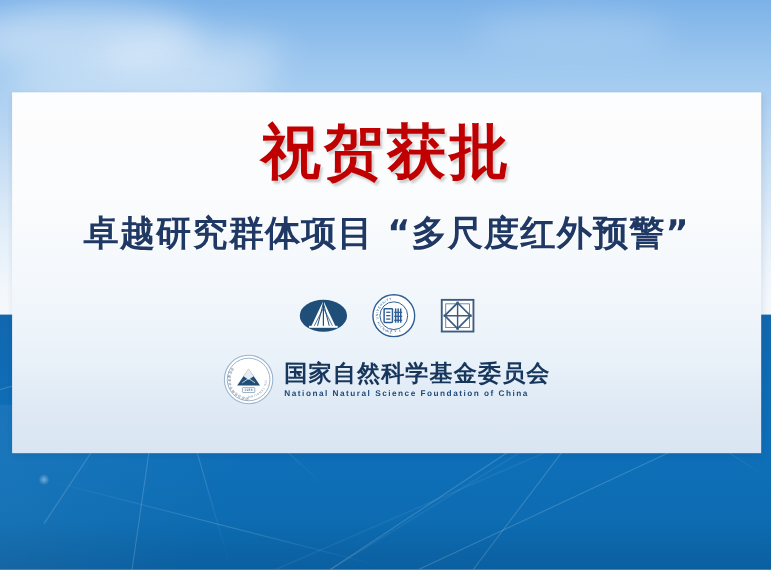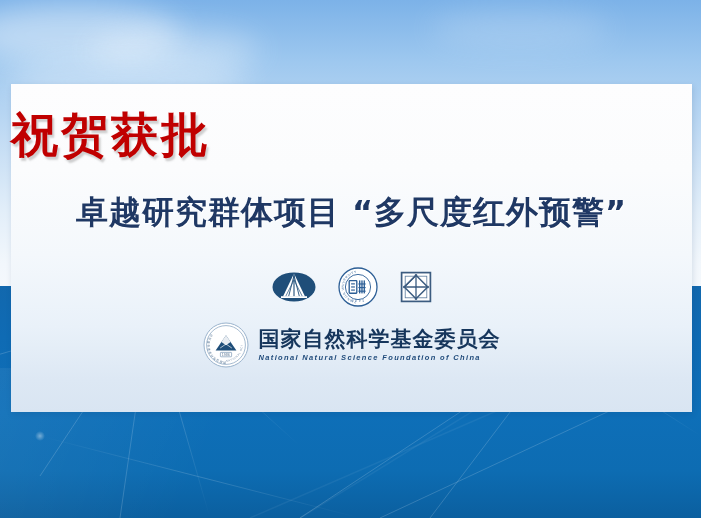--- a/index.html
+++ b/index.html
@@ -91,24 +91,24 @@
         #dde8f4 90%,
         #d9e5f2 100%);
     box-shadow: 1px 2px 6px rgba(10,50,90,0.13);
   }
 
   
   .headline {
     position: absolute;
     left: 0; right: 0;
     top: 27px;
-    text-align: left;
+    text-align: center;
     font-family: "DejaVu Sans", "Liberation Sans", sans-serif;
     font-weight: bold;
-    font-size: 47px;
+    font-size: 54px;
     line-height: 1;
     letter-spacing: 3px;
     color: #c00000;
     text-shadow: 2px 3px 2px rgba(150,150,150,0.45);
     white-space: nowrap;
   }
 
   
   .subtitle {
     position: absolute;
@@ -159,21 +159,20 @@
   }
   .nsfc-en {
     font-family: "Liberation Sans", "DejaVu Sans", sans-serif;
     font-weight: bold;
     font-size: 7.5px;
     line-height: 1.2;
     letter-spacing: 1.35px;
     color: #1f4a7a;
     white-space: nowrap;
     margin-top: 3px;
-    font-style: italic;
   }
 </style>
 </head>
 <body>
 
 <div id="slide">
 
   <div class="bg-sky">
     <div class="cloud c1"></div>
     <div class="cloud c2"></div>

